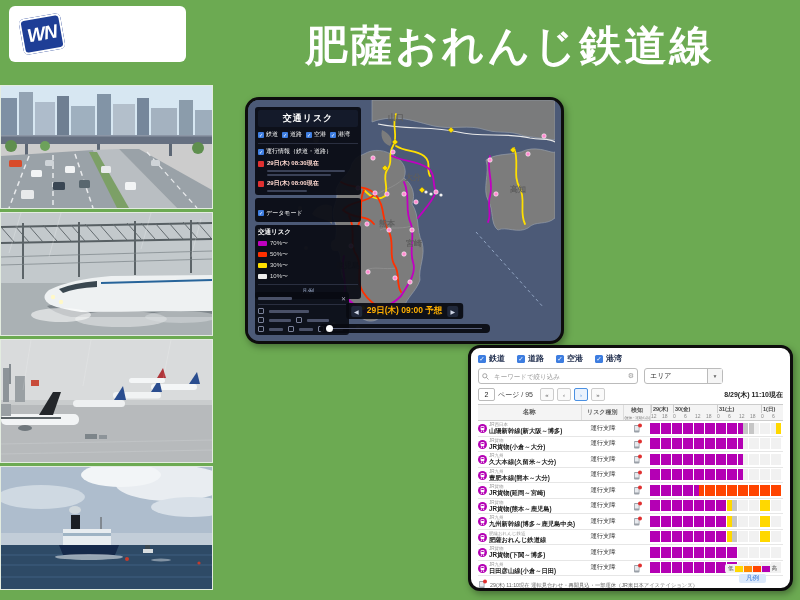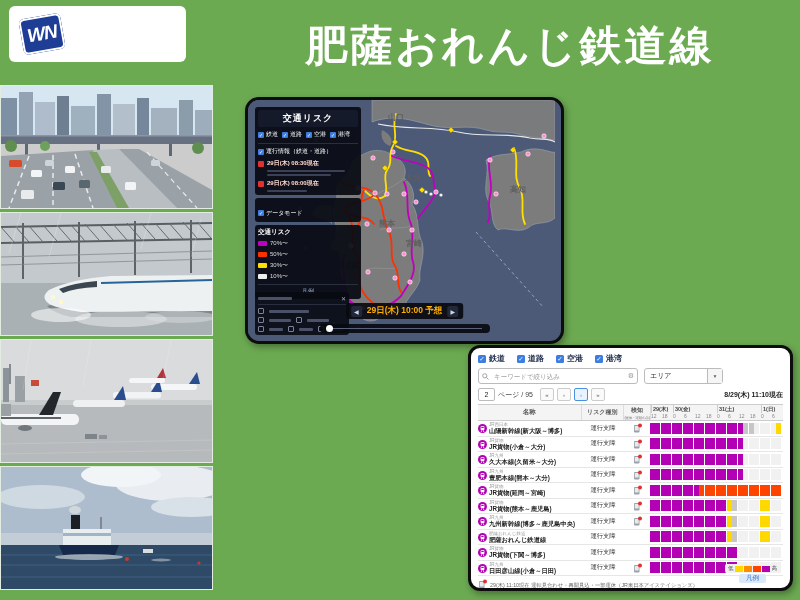--- a/index.html
+++ b/index.html
@@ -489,21 +489,21 @@
         <span class="mini-bar" style="width:14px"></span>
       <span class="mini-cb"></span>
         <span class="mini-bar" style="width:14px"></span>
       <span class="mini-cb"></span>
         <span class="mini-bar" style="width:14px"></span>
     </div>
   </div>
 
   <div class="time-ctrl">
     <span class="arrow">◀</span>
-    <span class="label">29日(木) 10:00 予想</span>
+    <span class="label">29日(木) 09:00 予想</span>
     <span class="arrow">▶</span>
   </div>
   <div class="time-slider">
     <div class="track"></div>
     <div class="knob"></div>
   </div>
 </div>
 
 <div class="dash-box">
   <div class="dash-filters" id="dash-filters">

